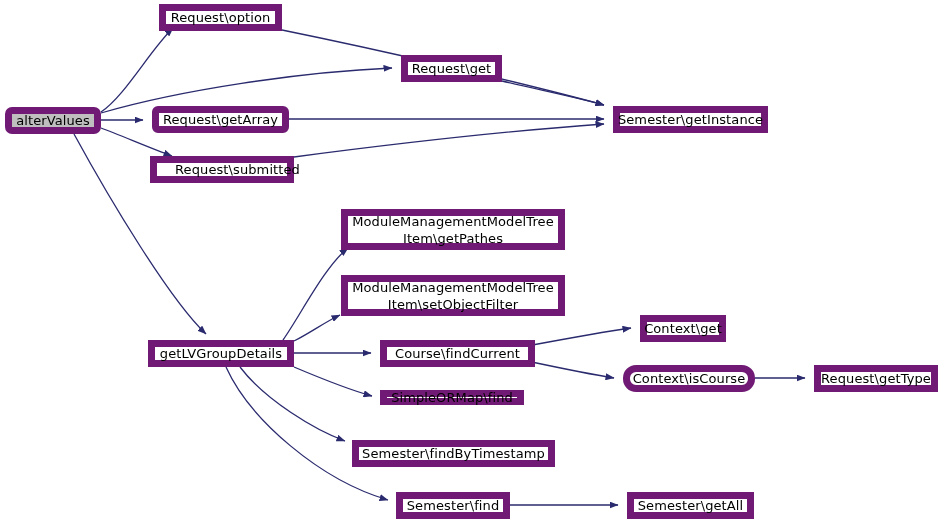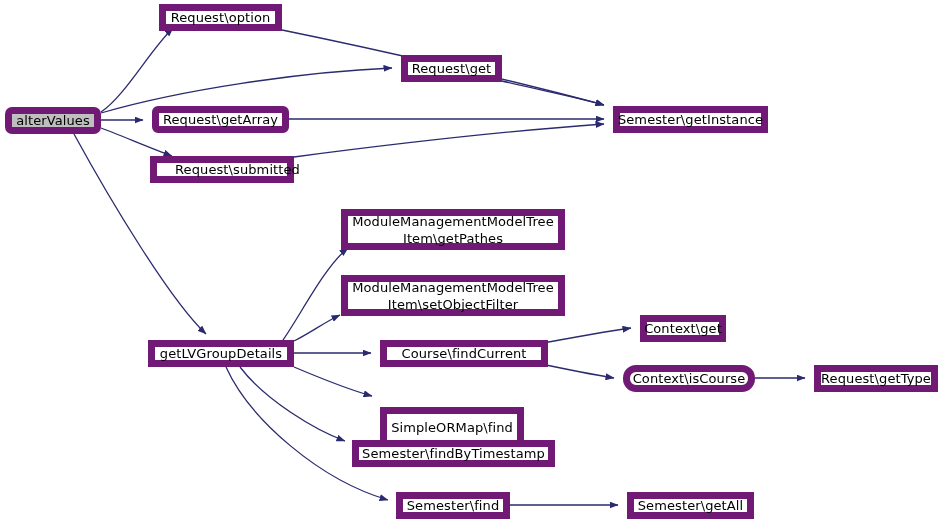--- a/index.html
+++ b/index.html
@@ -87,23 +87,23 @@
       <div class="node" style="left: 159px; top: 4px; width: 123px; height: 27px;">Request\option</div>
       <div class="node" style="left: 401px; top: 55px; width: 101px; height: 27px;">Request\get</div>
       <div class="node" style="left: 152px; top: 106px; width: 137px; height: 27px; border-radius: 6px;">Request\getArray</div>
       <div class="node" style="left: 613px; top: 106px; width: 155px; height: 27px;">Semester\getInstance</div>
       <div class="node" style="left: 150px; top: 156px; width: 144px; height: 27px; padding-left: 31px;">Request\submitted</div>
       <div class="node two-line" style="left: 341px; top: 209px; width: 224px; height: 41px;">ModuleManagementModelTree
 Item\getPathes</div>
       <div class="node two-line" style="left: 341px; top: 275px; width: 224px; height: 41px;">ModuleManagementModelTree
 Item\setObjectFilter</div>
       <div class="node" style="left: 148px; top: 340px; width: 146px; height: 27px;">getLVGroupDetails</div>
-      <div class="node" style="left: 380px; top: 340px; width: 168px; height: 27px;">Course\findCurrent</div>
+      <div class="node" style="left: 380px; top: 340px; width: 155px; height: 27px;">Course\findCurrent</div>
       <div class="node" style="left: 640px; top: 315px; width: 86px; height: 27px;">Context\get</div>
       <div class="node" style="left: 623px; top: 365px; width: 132px; height: 27px; border-radius: 13px;">Context\isCourse</div>
       <div class="node" style="left: 814px; top: 365px; width: 124px; height: 27px;">Request\getType</div>
-      <div class="node" style="left: 380px; top: 390px; width: 144px; height: 40px; margin-top: 17px;">SimpleORMap\find</div>
+      <div class="node" style="left: 380px; top: 390px; width: 144px; height: 15px;">SimpleORMap\find</div>
       <div class="node" style="left: 352px; top: 440px; width: 203px; height: 27px;">Semester\findByTimestamp</div>
       <div class="node" style="left: 396px; top: 492px; width: 114px; height: 27px;">Semester\find</div>
       <div class="node" style="left: 627px; top: 492px; width: 127px; height: 27px;">Semester\getAll</div>
     </div>
 
 </div>
 
 </body></html>

